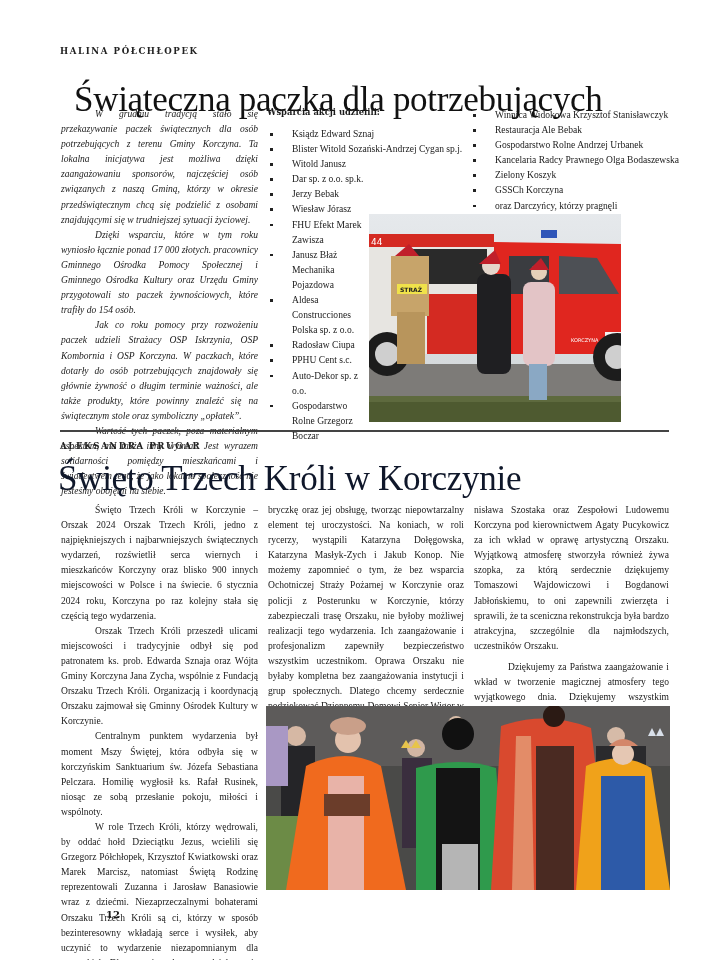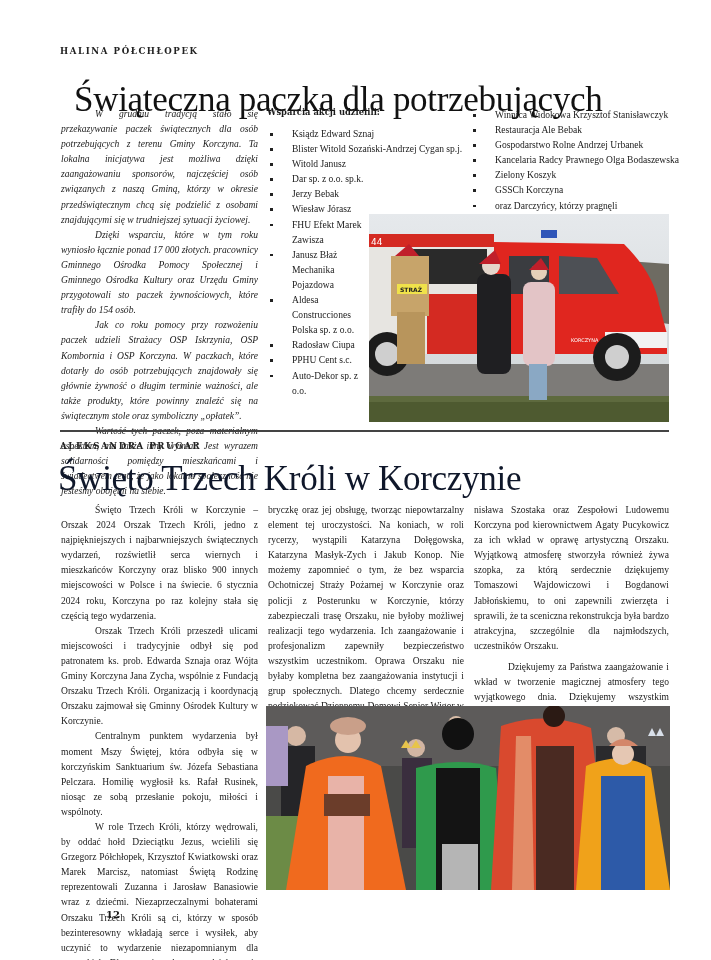--- a/index.html
+++ b/index.html
@@ -47,36 +47,37 @@
     <li>Jerzy Bebak</li>
     <li>Wiesław Jórasz</li>
   </ul>
   <ul class="bul" style="width:98px;">
     <li>FHU Efekt Marek Zawisza</li>
     <li>Janusz Błaż Mechanika Pojazdowa</li>
     <li>Aldesa Construcciones Polska sp. z o.o.</li>
     <li>Radosław Ciupa</li>
     <li>PPHU Cent s.c.</li>
     <li>Auto-Dekor sp. z o.o.</li>
+    <li>Gospodarstwo Rolne Grzegorz Boczar</li>
   </ul>
 </div>
 
 <div class="abs" style="left:470px;top:107px;width:215px;">
   <ul class="bul">
     <li>Winnica Widokowa Krzysztof Stanisławczyk</li>
     <li>Restauracja Ale Bebak</li>
     <li>Gospodarstwo Rolne Andrzej Urbanek</li>
     <li>Kancelaria Radcy Prawnego Olga Bodaszewska</li>
     <li>Zielony Koszyk</li>
     <li>GSSCh Korczyna</li>
     <li style="padding-right:60px;">oraz Darczyńcy, którzy pragnęli pozostać anonimowi.</li>
   </ul>
 </div>
 
-<div class="abs photo" style="left:369px;top:214px;width:300px;height:208px;background:#d8dde0;" title="Strażacy i pracownicy w czapkach Mikołaja przy czerwonym wozie strażackim OSP Korczyna">
+<div class="abs photo" style="left:369px;top:214px;width:252px;height:208px;background:#d8dde0;" title="Strażacy i pracownicy w czapkach Mikołaja przy czerwonym wozie strażackim OSP Korczyna">
   <svg width="300" height="208" viewBox="0 0 300 208">
     <defs>
       <linearGradient id="sky" x1="0" y1="0" x2="0" y2="1">
           <stop offset="0" stop-color="#e6e9ec"></stop>
           <stop offset="1" stop-color="#cfd4d6"></stop>
         </linearGradient>
     </defs>
     <rect width="300" height="208" fill="url(#sky)"></rect>
     <path d="M230 45 L300 50 L300 110 L230 100 Z" fill="#6e6b62"></path>
     <rect x="0" y="150" width="300" height="40" fill="#7d7b78"></rect>

